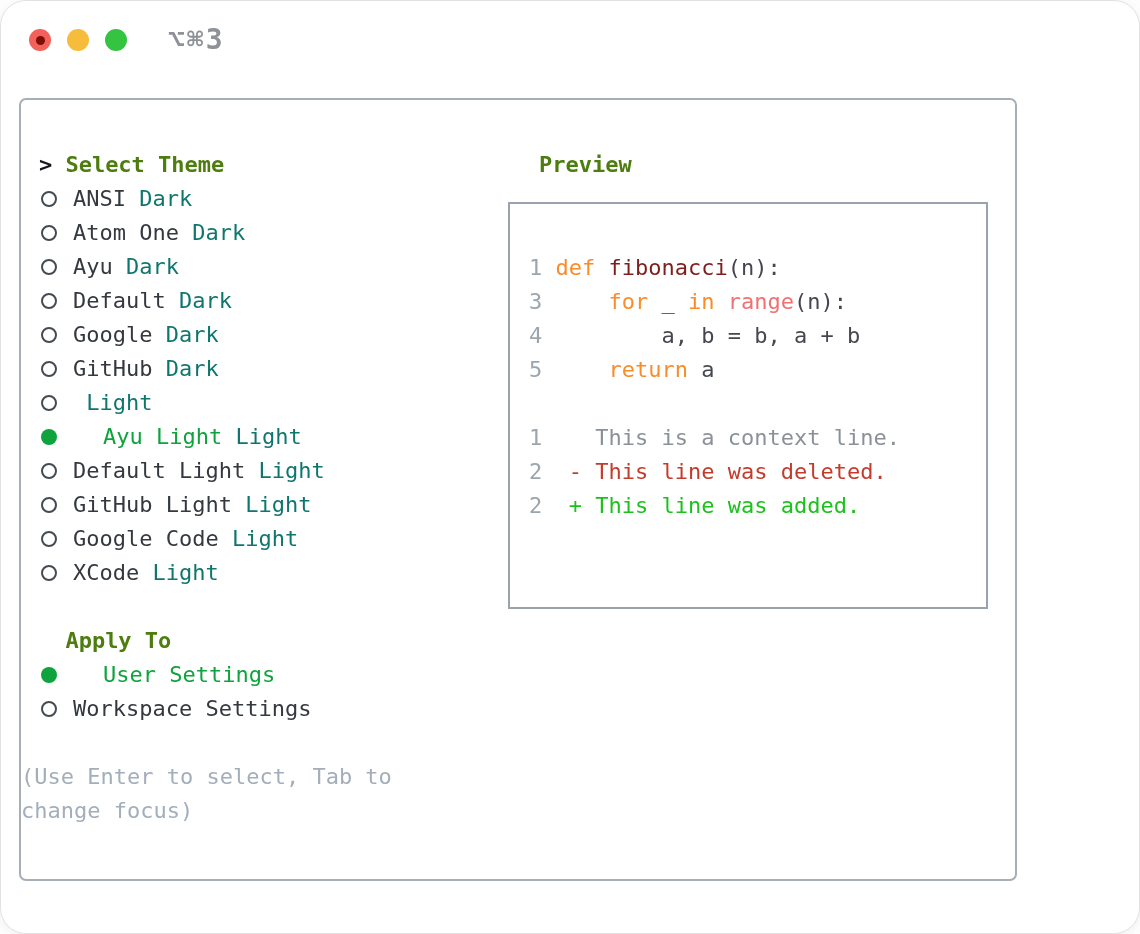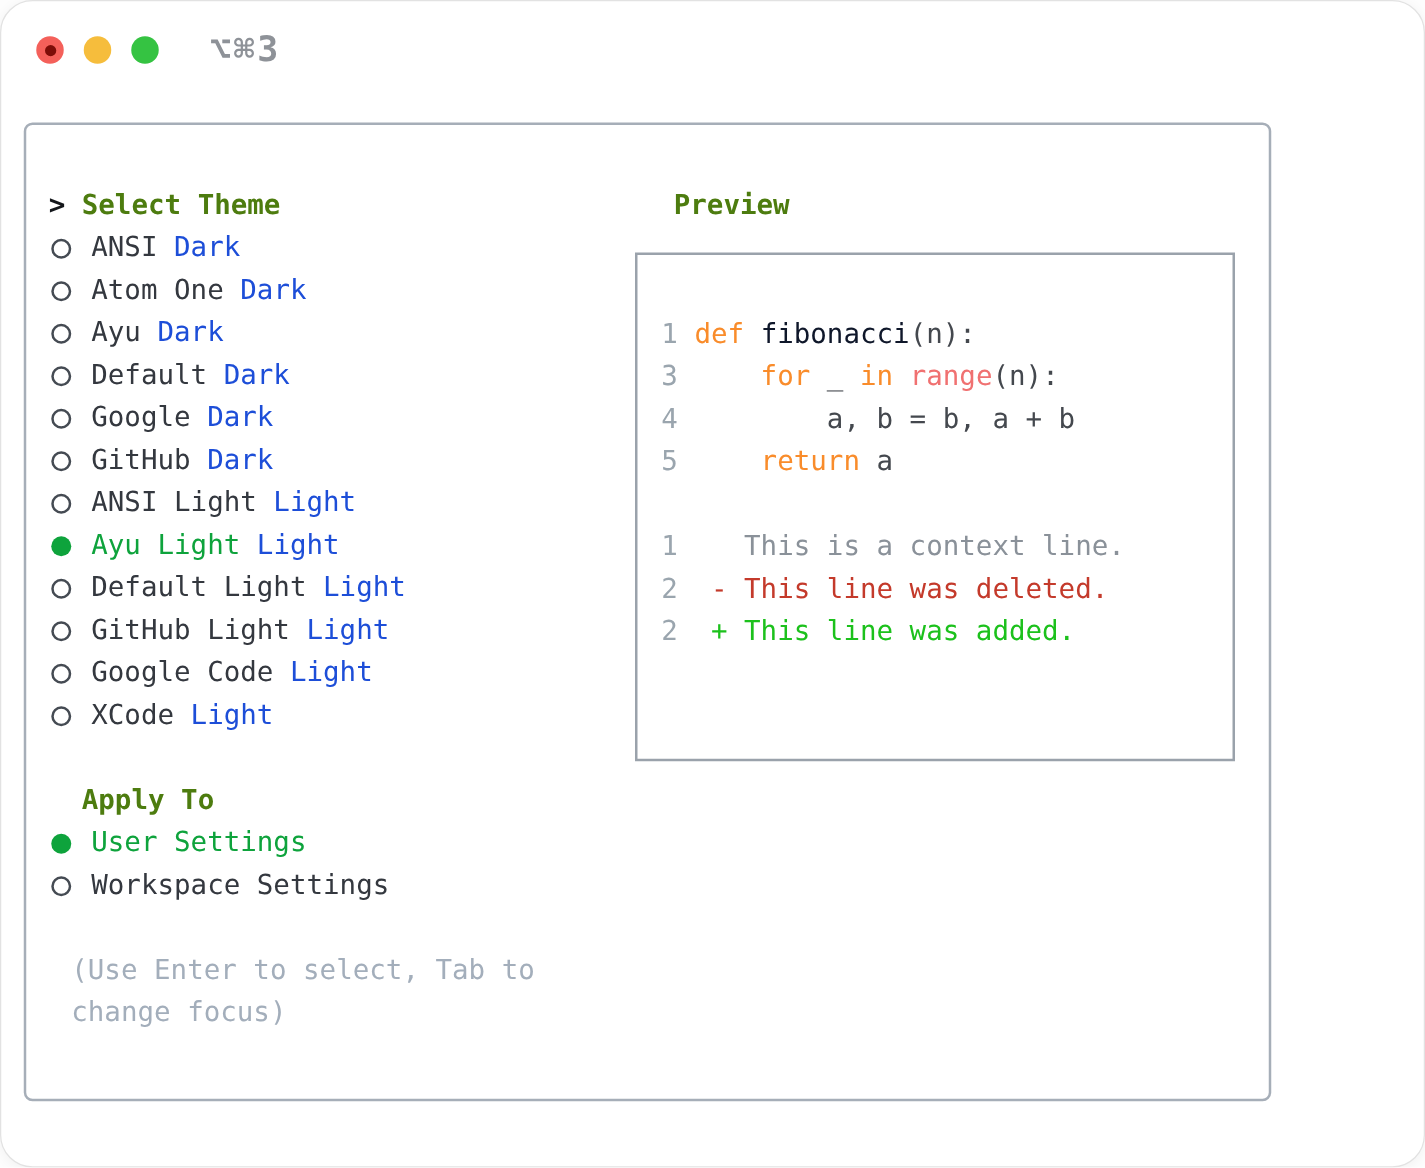--- a/index.html
+++ b/index.html
@@ -44,40 +44,40 @@
   .hdr-text { font-weight:bold; color:#4d7c0f; }
 
   .option-row { padding-left:20px; cursor:pointer; }
   .radio {
     width:16px; height:16px; border-radius:50%;
     border:2px solid #454b53; background:transparent;
     margin-right:16px; flex:0 0 auto;
   }
   .option-row.selected .radio { border:none; background:#0ea33c; }
   .opt-label { color:#34383f; }
-  .option-row.selected .opt-label { color:#0ea33c; }
-  .opt-suffix { color:#1d4ed8; white-space:pre; }
+  .option-row.selected .opt-label { color:#0ea33c;margin-left:30px; }
+  .opt-suffix { color:#0f766e; white-space:pre; }
 
   .hint {
     padding-left:0; width:430px;
-    font-size:22px; line-height:34px; color:#a3aebb;margin-left:36px;
+    font-size:22px; line-height:34px; color:#a3aebb;
   }
 
   
   .preview-header { position:absolute; left:500px; top:48px;align-items:center; }
   .preview-box {
     position:absolute; left:487px; top:102px; width:480px; height:407px;
     border:2px solid #9aa2ab; background:#ffffff;
     padding:47px 0 0 19px; overflow:hidden;
   }
   .pline { height:34px; line-height:34px; font-size:22px; white-space:pre; color:#44484e; }
   .ln        { color:#9aa5ae; }
   .tok-plain { color:#44484e; }
   .tok-keyword  { color:#f98c2b; }
-  .tok-function { color:#0f172a;text-align:right; }
+  .tok-function { color:#7f1d1d;text-align:right; }
   .tok-number   { color:#a37acc; }
   .tok-call     { color:#f07171; }
   .diff-context { color:#8a9199; }
   .diff-deleted { color:#c43a2b; }
   .diff-added   { color:#1cc11c; }
 </style>
 </head>
 <body>
 
 <div class="window">
@@ -100,21 +100,21 @@
         <span class="marker">&gt;</span><span class="hdr-text">Select Theme</span>
       </div>
 
       <div id="theme-list">
           <div class="row option-row"><span class="radio"></span><span class="opt-label">ANSI</span><span class="opt-suffix"> Dark</span></div>
           <div class="row option-row"><span class="radio"></span><span class="opt-label">Atom One</span><span class="opt-suffix"> Dark</span></div>
           <div class="row option-row"><span class="radio"></span><span class="opt-label">Ayu</span><span class="opt-suffix"> Dark</span></div>
           <div class="row option-row"><span class="radio"></span><span class="opt-label">Default</span><span class="opt-suffix"> Dark</span></div>
           <div class="row option-row"><span class="radio"></span><span class="opt-label">Google</span><span class="opt-suffix"> Dark</span></div>
           <div class="row option-row"><span class="radio"></span><span class="opt-label">GitHub</span><span class="opt-suffix"> Dark</span></div>
-          <div class="row option-row"><span class="radio"></span><span class="opt-label">ANSI Light</span><span class="opt-suffix"> Light</span></div>
+          <div class="row option-row"><span class="radio"></span><span class="opt-suffix"> Light</span></div>
           <div class="row option-row selected"><span class="radio"></span><span class="opt-label">Ayu Light</span><span class="opt-suffix"> Light</span></div>
           <div class="row option-row"><span class="radio"></span><span class="opt-label">Default Light</span><span class="opt-suffix"> Light</span></div>
           <div class="row option-row"><span class="radio"></span><span class="opt-label">GitHub Light</span><span class="opt-suffix"> Light</span></div>
           <div class="row option-row"><span class="radio"></span><span class="opt-label">Google Code</span><span class="opt-suffix"> Light</span></div>
           <div class="row option-row"><span class="radio"></span><span class="opt-label">XCode</span><span class="opt-suffix"> Light</span></div>
         </div>
 
       <div class="row blank"></div>
 
       <div class="row header-row">

